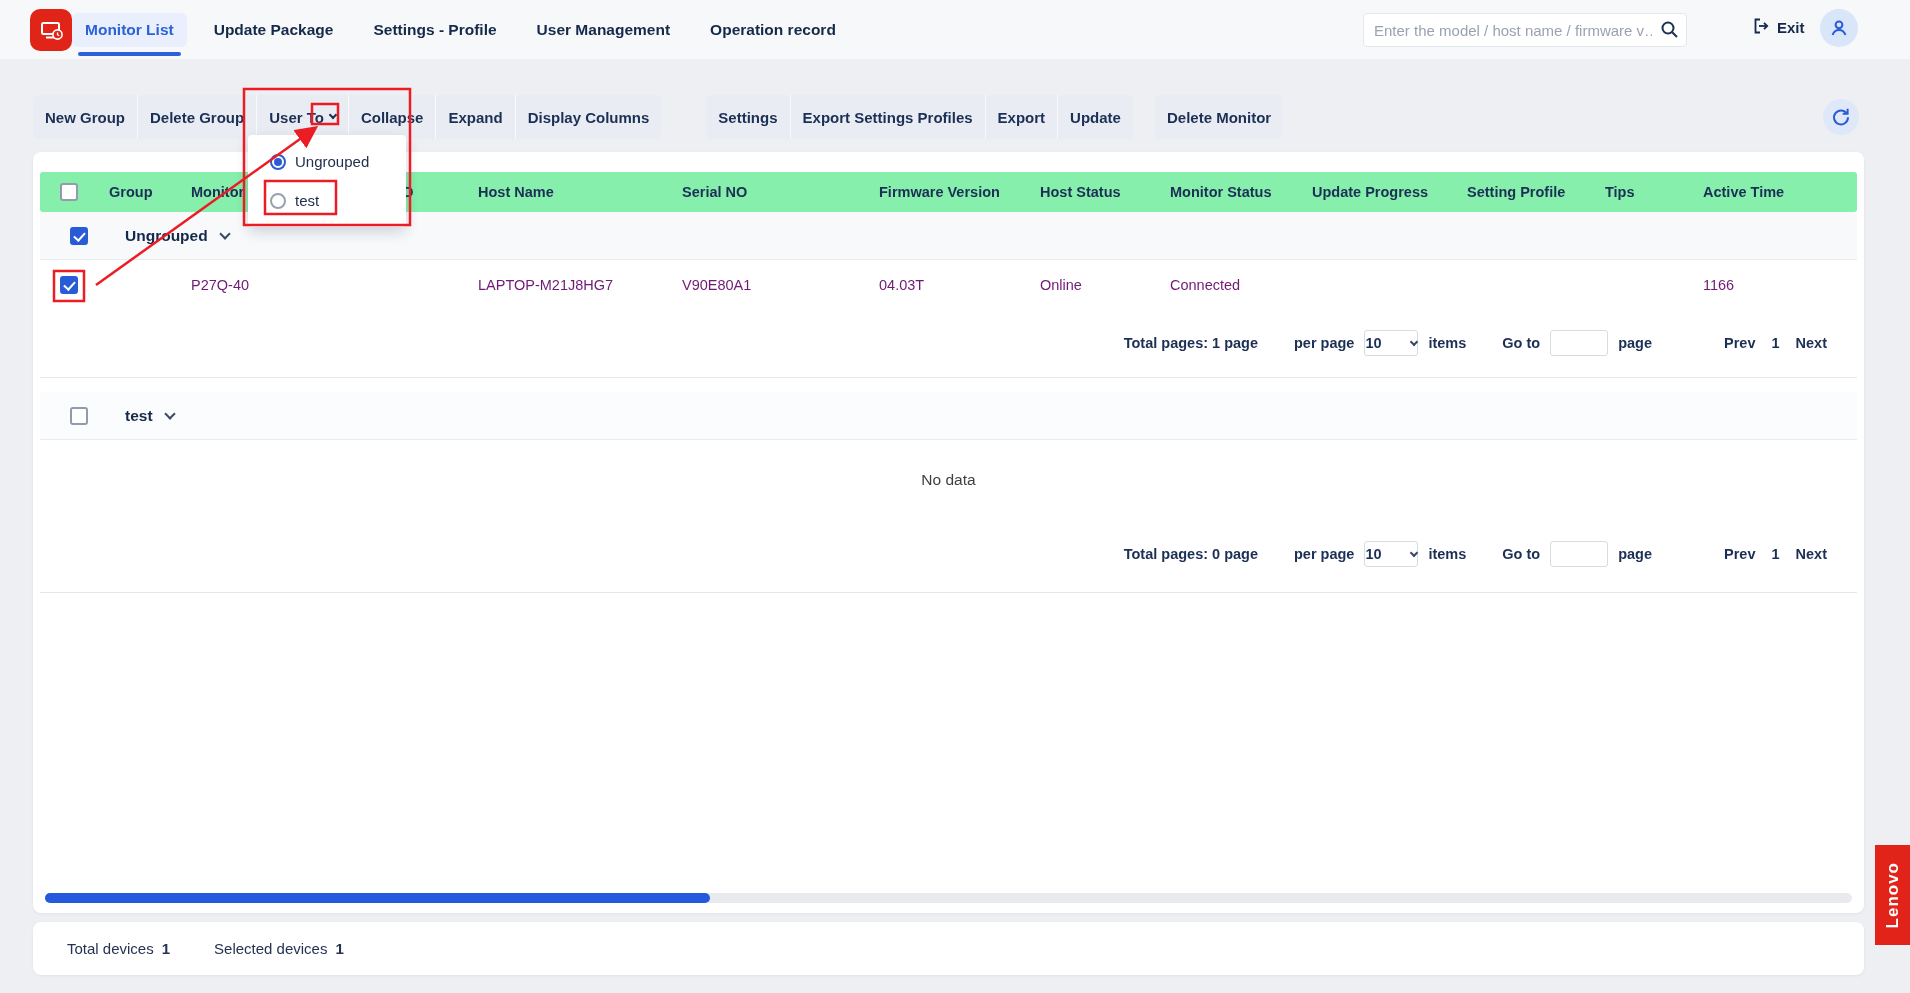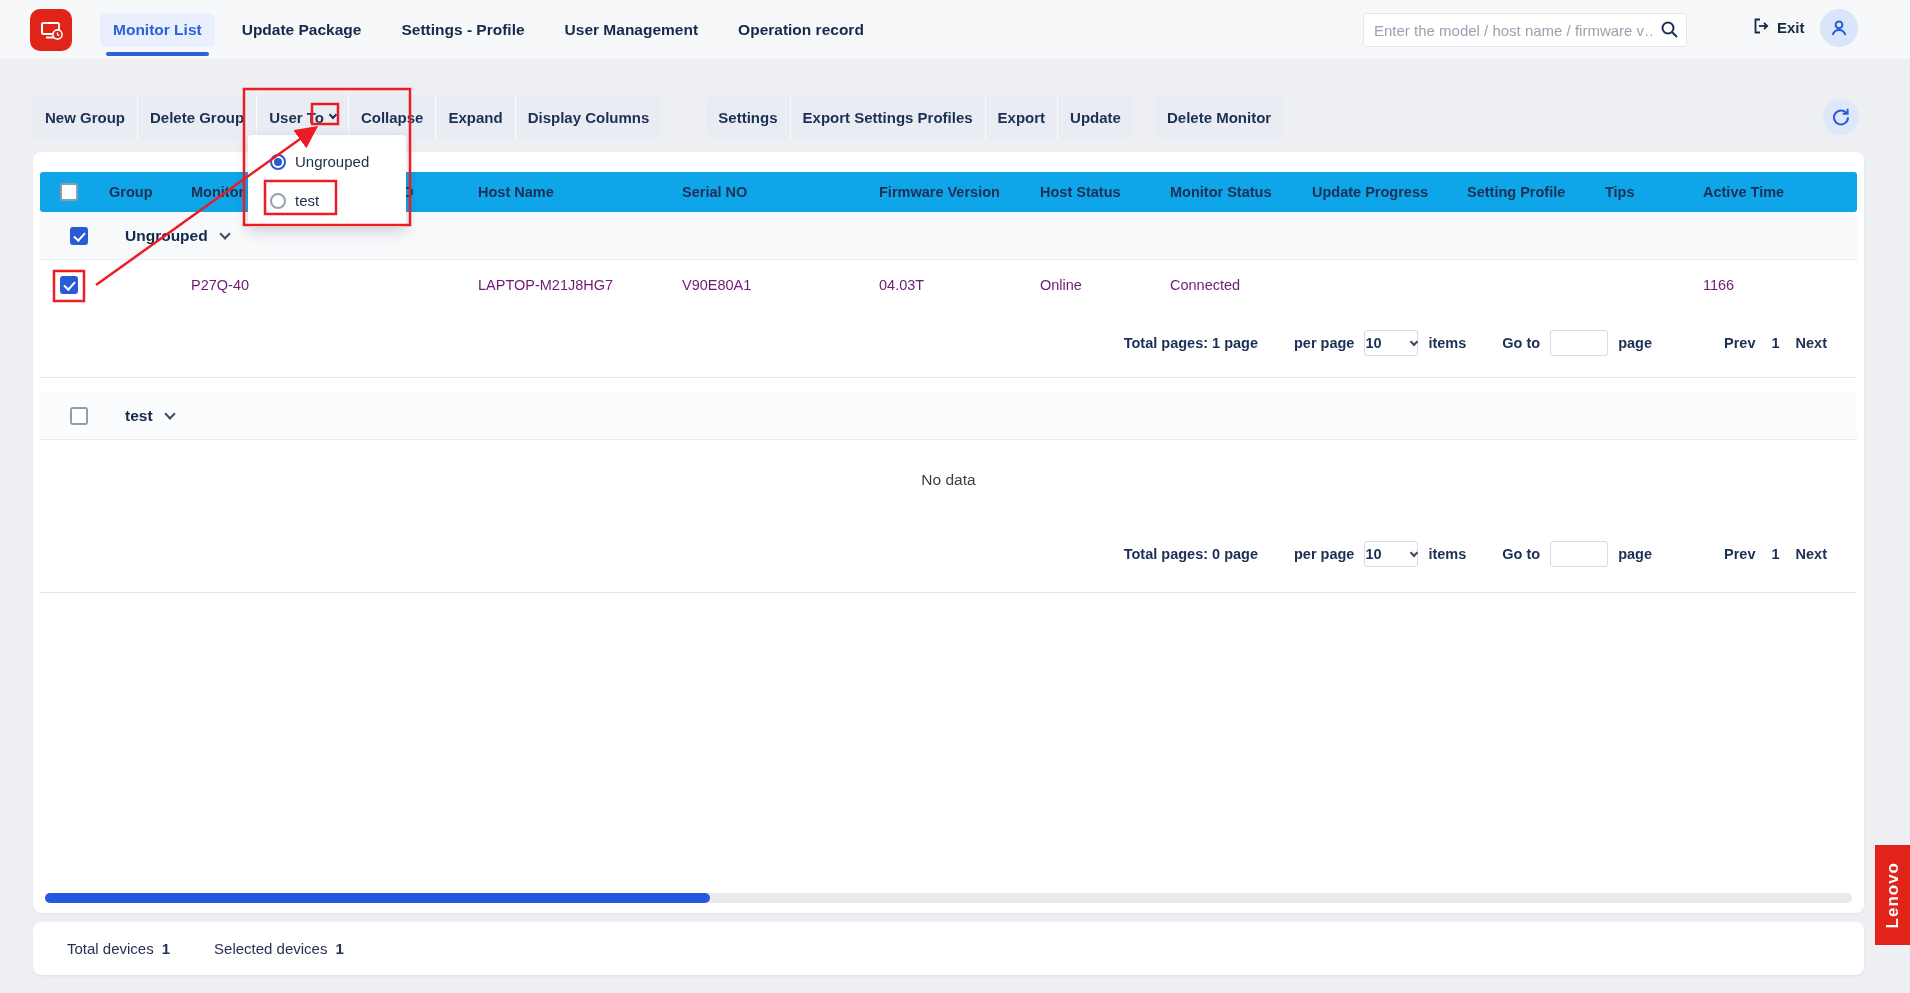--- a/index.html
+++ b/index.html
@@ -5,21 +5,21 @@
   * { margin:0; padding:0; box-sizing:border-box; }
   html,body { width:1910px; height:993px; overflow:hidden;
     font-family:"Liberation Sans", sans-serif; background:#edeff3; color:#1c2f55; }
   .page { position:relative; width:1910px; height:993px; }
 
   
   .topbar { position:absolute; left:0; top:0; width:1910px; height:60px;
     background:#f7f8fa; display:flex; align-items:center; border-bottom:1px solid #eef0f3;}
   .logo { width:42px; height:42px; margin-left:30px; border-radius:10px; background:#e02417;
     display:flex; align-items:center; justify-content:center; flex:0 0 auto;}
-  .tabs { display:flex; align-items:center; margin-left:28px; gap:14px; }
+  .tabs { display:flex; align-items:center; gap:14px; }
   .tab { position:relative; font-size:15.5px; font-weight:700; color:#15294b;
     padding:8px 13px; border-radius:6px; cursor:default; white-space:nowrap;}
   .tab.active { color:#2b62d8; background:#e9effc; }
   .tab.active::after { content:""; position:absolute; left:6px; right:6px; bottom:-9px;
     height:4px; border-radius:2px; background:#2b62d8; }
   .searchwrap { position:absolute; left:1363px; top:13px; width:324px; height:34px; }
   .searchwrap input { width:100%; height:100%; border:1px solid #e4e7ec; border-radius:4px;
     background:#ffffff; padding:0 34px 0 10px; font-size:15px; color:#333;
     font-family:"Liberation Sans", sans-serif;}
   .searchwrap input::placeholder { color:#9aa2b1; }
@@ -55,21 +55,21 @@
     border-radius:50%; background:#2a5bd7;}
 
   
   .card { position:absolute; left:33px; top:152px; width:1831px; height:761px; background:#fff;
     border-radius:8px; box-shadow:0 1px 3px rgba(30,40,70,.06); }
   .tablewrap { position:absolute; left:7px; top:20px; width:1817px; }
   .trow { display:grid;
     grid-template-columns:59px 82px 208px 79px 204px 197px 161px 130px 142px 155px 138px 98px 1fr; }
   .td { padding-left:10px; display:flex; align-items:center; font-size:14.5px; color:#701a75;
     white-space:nowrap; overflow:hidden;}
-  .thead { background:#0ea5e9; height:40px; border-radius:3px;}
+  .thead { background:#86efac; height:40px; border-radius:3px;}
   .thead .td { font-weight:700; color:#1c2f55; }
   .cb { width:18px; height:18px; border:2px solid #929bab; border-radius:3px; background:#fff;
     margin-left:10px; flex:0 0 auto; cursor:default;}
   .cb.checked { background:#2a5bd7; border-color:#2a5bd7; position:relative;}
   .cb.checked::after { content:""; position:absolute; left:4px; top:1px; width:5px; height:9px;
     border:solid #fff; border-width:0 2.5px 2.5px 0; transform:rotate(42deg);}
   .grouprow { height:48px; display:flex; align-items:center; background:#f7f9fb;
     border-bottom:1px solid #e8ebf0;}
   .grouprow .cb { margin-left:30px; }
   .gname { margin-left:37px; font-size:15.5px; font-weight:700; color:#15294b;}

